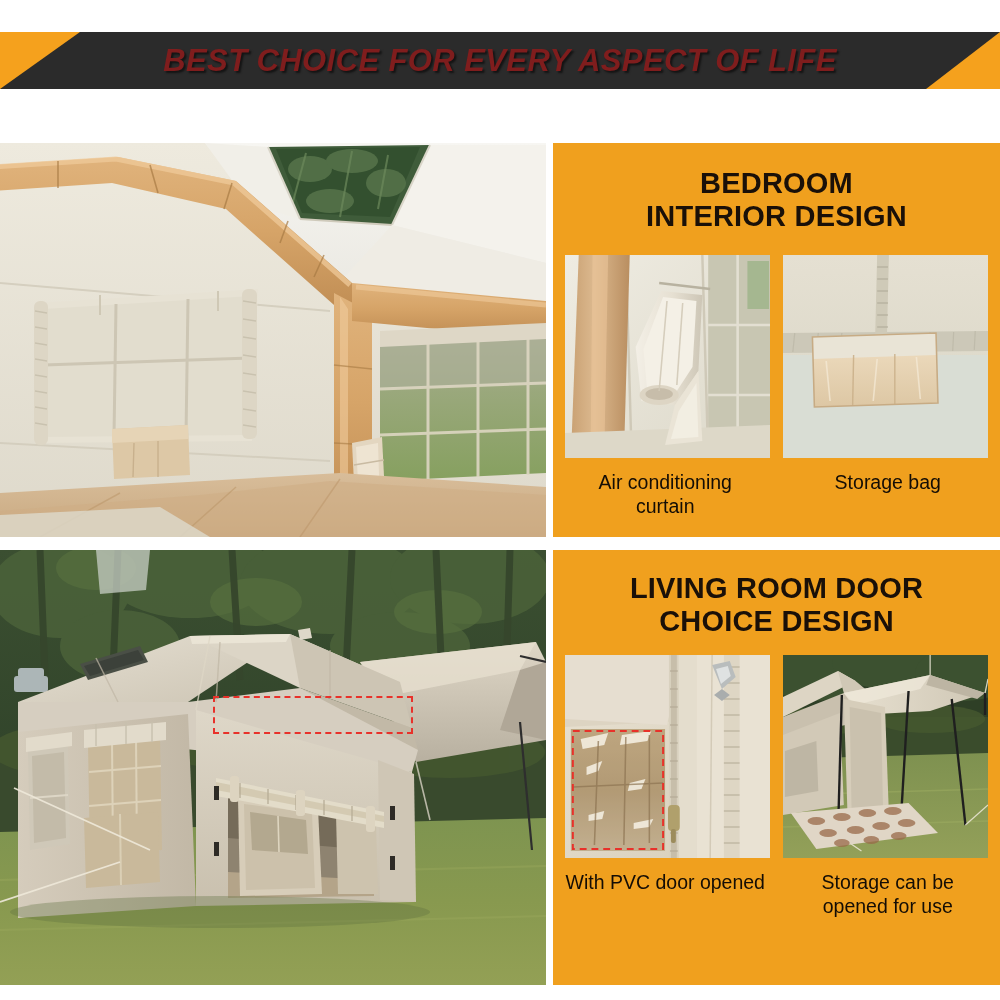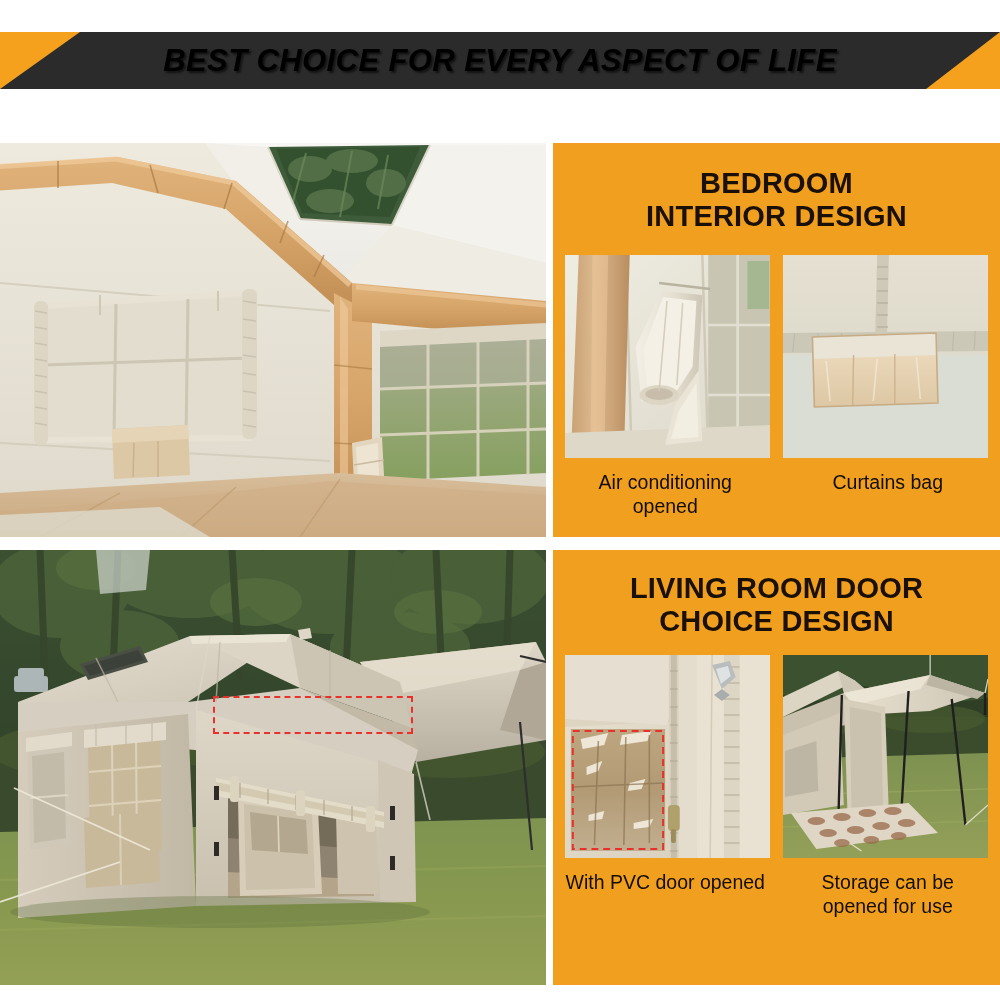--- a/index.html
+++ b/index.html
@@ -19,21 +19,21 @@
     overflow: hidden;
   }
   .banner-plate {
     position: absolute; left: 0; top: 0; width: 1000px; height: 57px;
     background: #2B2B2B;
     clip-path: polygon(8.0% 0%, 100% 0%, 92.6% 100%, 0% 100%);
   }
   .banner-text {
     position: absolute; left: 0; top: 0; width: 1000px; height: 57px;
     display: flex; align-items: center; justify-content: center;
-    color: #000000;
+    color: #7f1d1d;
     font-size: 31px;
     font-weight: bold;
     font-style: italic;
     letter-spacing: 0.4px;
     text-shadow: 2px 2px 2px rgba(0,0,0,.55);
     white-space: nowrap;
   }
 
   
   .row { position: absolute; left: 0; width: 868px; }
@@ -365,24 +365,24 @@
                   <path d="M136,102 L140,144"></path>
               </g>
             </g>
           </svg>
         </div>
       </div>
 
       <div class="caption">
         <div>
           <div>Air conditioning</div>
-          <div>opened</div>
+          <div>curtain</div>
         </div>
         <div>
-          <div>Curtains bag</div>
+          <div>Storage bag</div>
         </div>
       </div>
     </div>
   </div>
 
   <div class="row row-bottom">
 
     <div class="photo-main">
       <svg class="art" viewBox="0 0 546 435" preserveAspectRatio="none">
         <defs>

